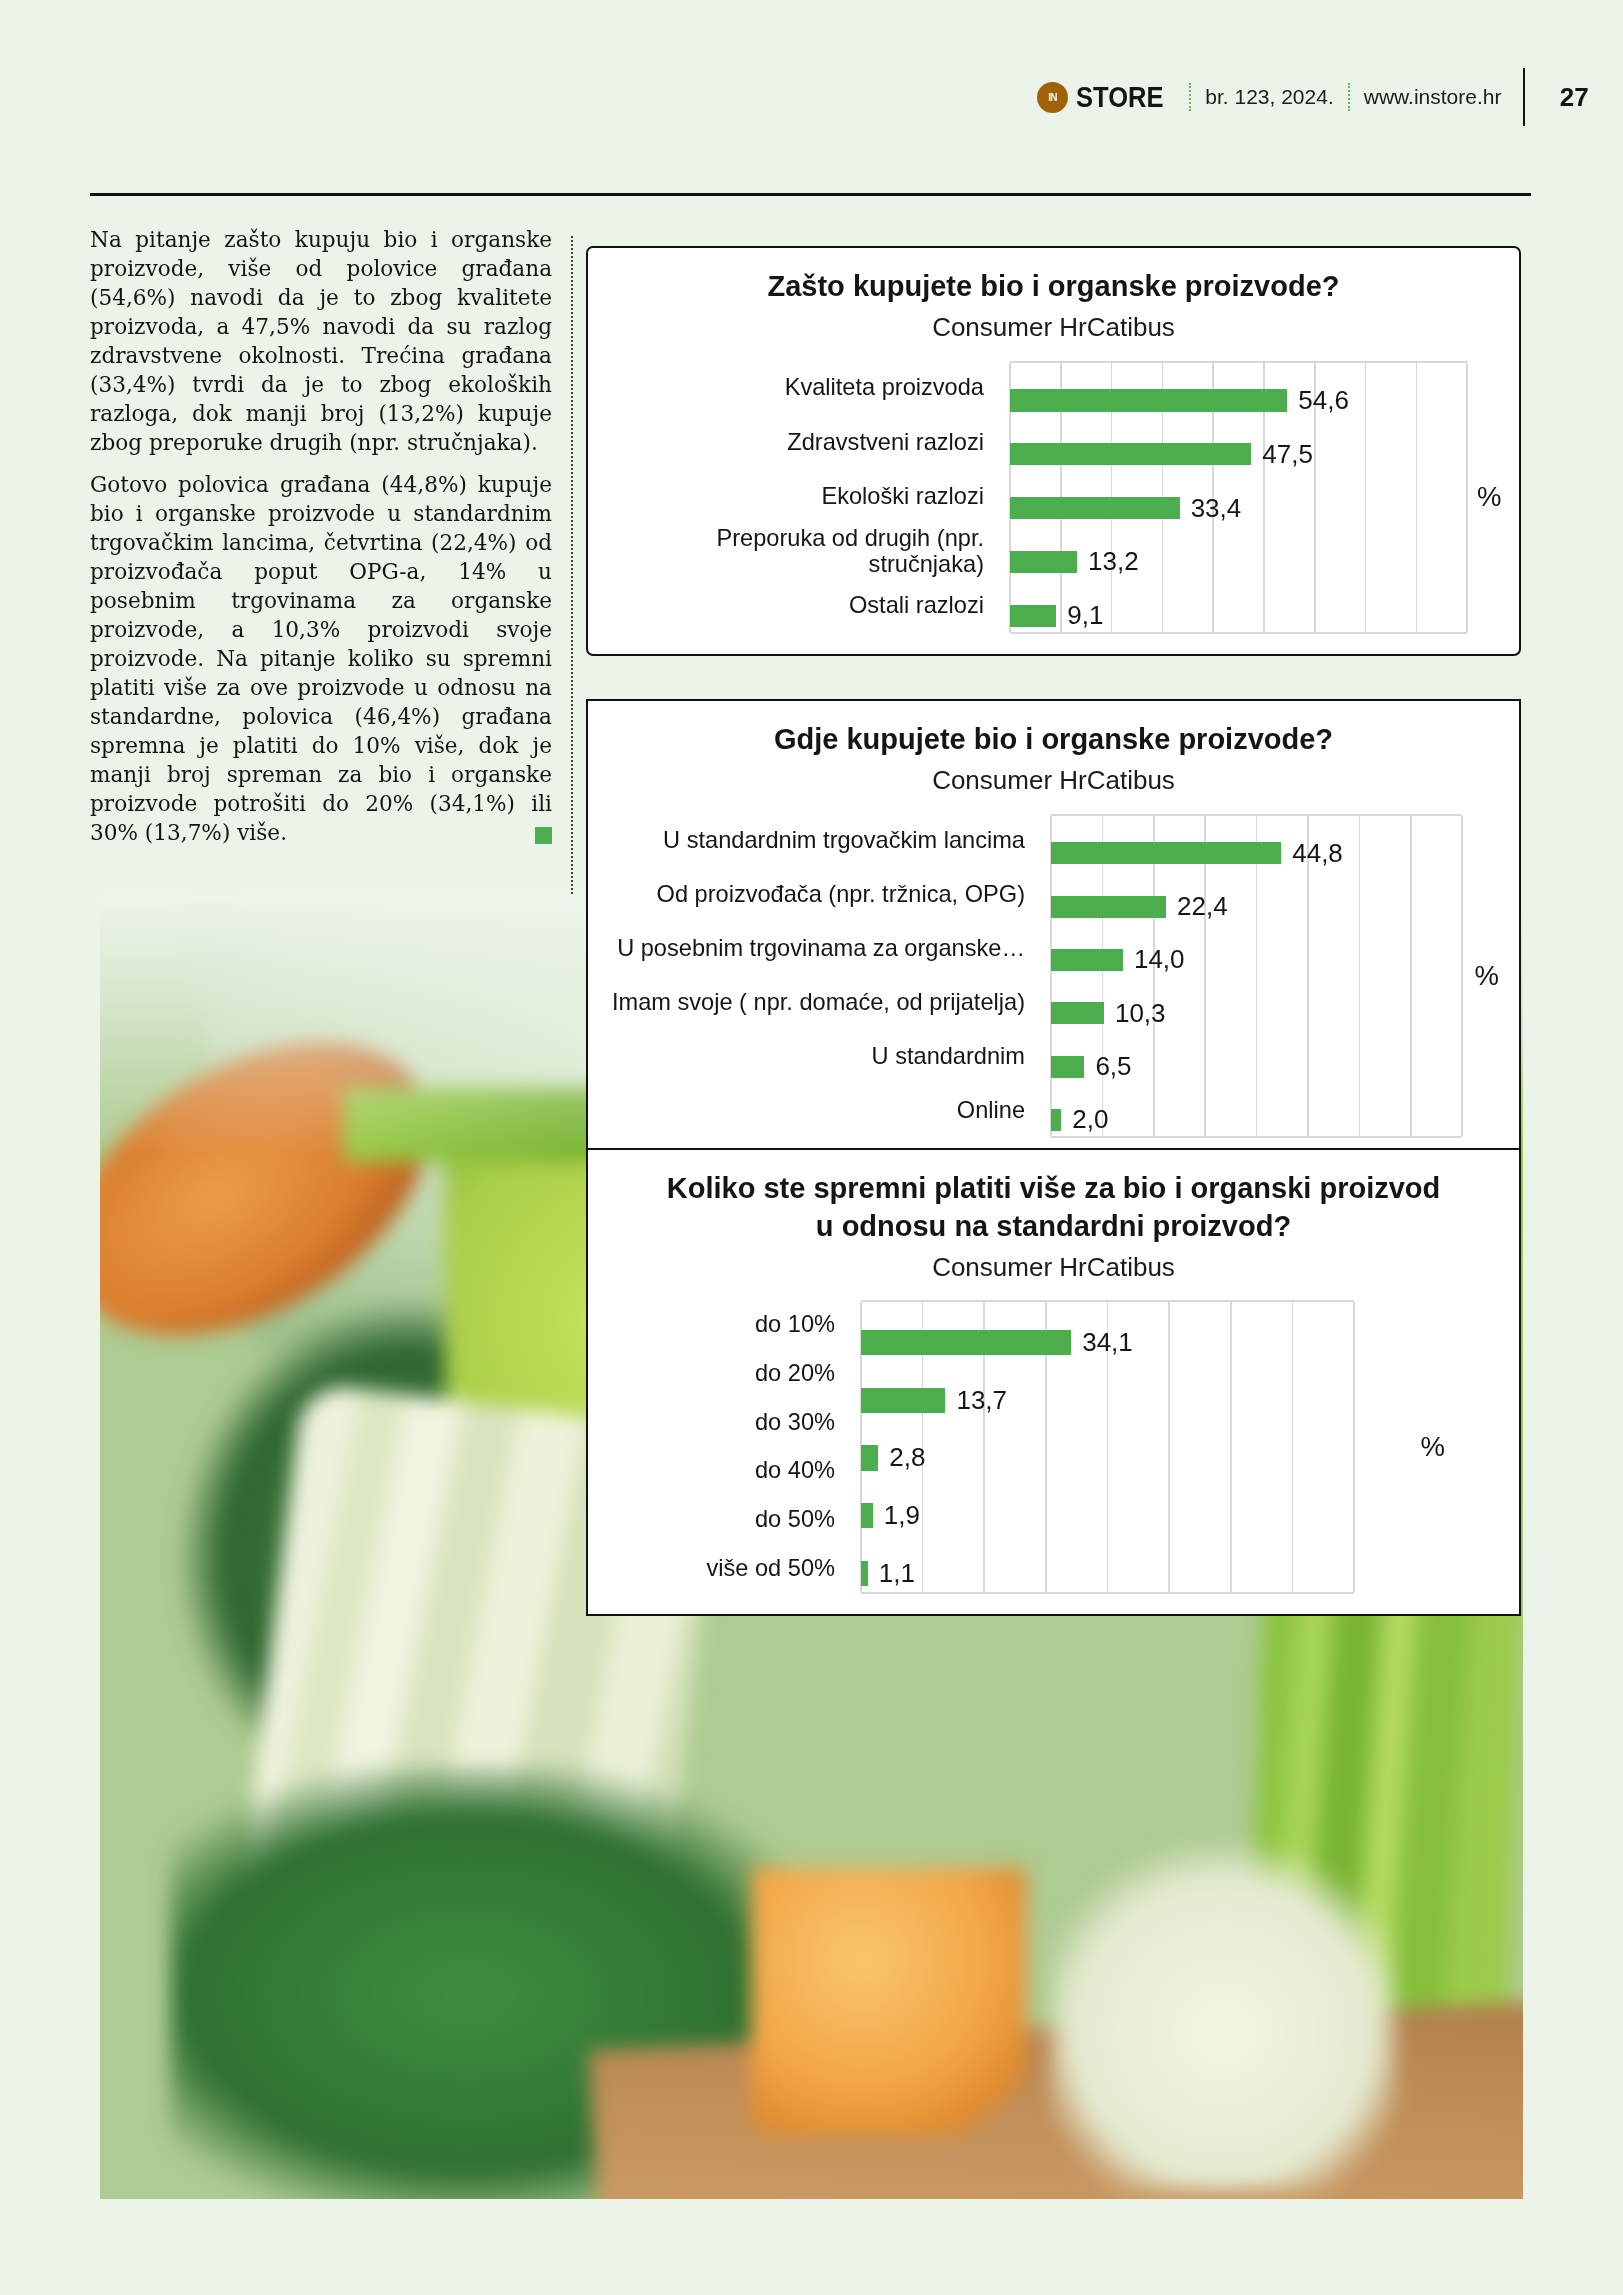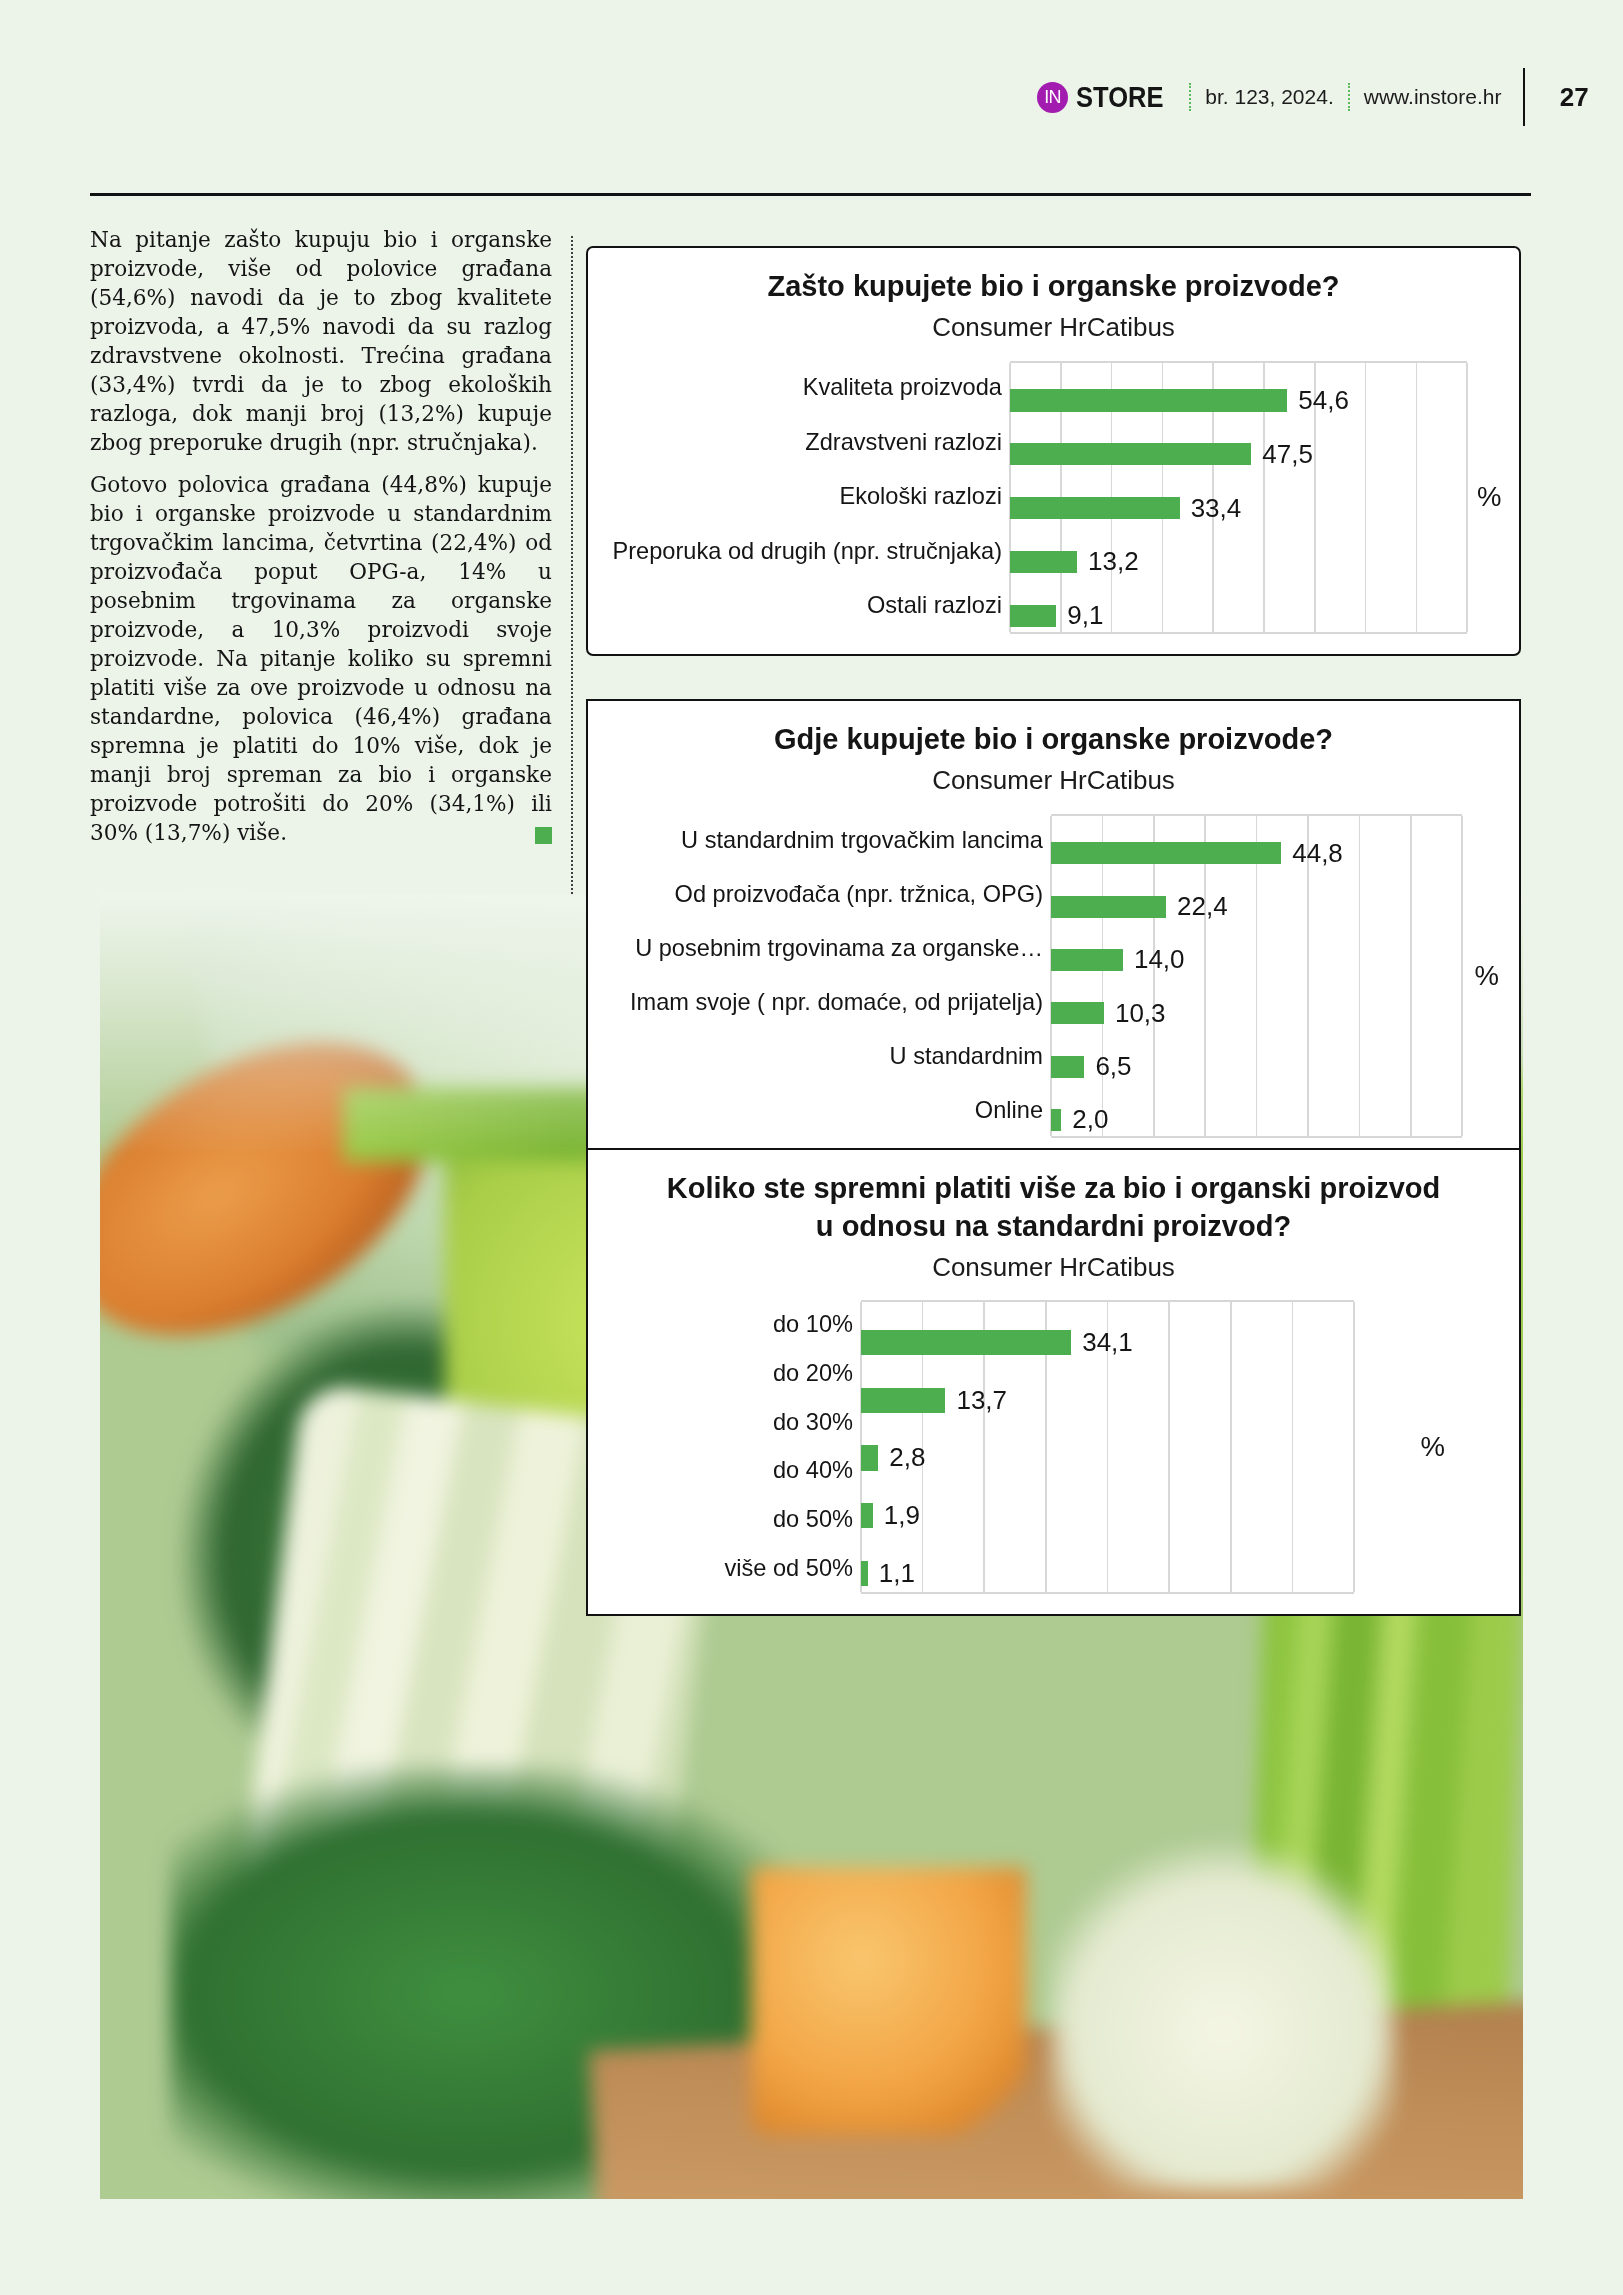--- a/index.html
+++ b/index.html
@@ -3,22 +3,22 @@
 <meta charset="utf-8">
 <style>
   html,body{margin:0;padding:0;}
   body{
     width:1623px;height:2295px;position:relative;overflow:hidden;
     background:#ecf4e9;font-family:"Liberation Sans",sans-serif;color:#151515;
   }
   
   .header{position:absolute;top:68px;left:1037px;display:flex;align-items:center;gap:14px;}
   .brand{display:flex;align-items:center;gap:7.9px;}
-  .brand-circle{width:31px;height:31px;border-radius:50%;background:#a21caf;color:#fff;
-    display:flex;align-items:center;justify-content:center;font-weight:normal;font-size:18px;letter-spacing:-0.8px;}
+  .brand-circle{width:31px;height:31px;border-radius:50%;background:#a16207;color:#fff;
+    display:flex;align-items:center;justify-content:center;font-weight:bold;font-size:10px;letter-spacing:-0.8px;}
   .brand-word{font-weight:bold;font-size:29px;letter-spacing:0px;transform:scaleX(.88);transform-origin:left center;}
   .dot-sep{height:28px;border-left:2.4px dotted #5cb85c;}
   .issue,.website{font-size:21px;color:#1c1c1c;}
   .page-bar{height:58px;border-left:2.4px solid #111;margin-left:7.9px;}
   .page-num{font-weight:bold;font-size:26px;margin-left:20.4px;}
   
   .hrule{position:absolute;top:193px;left:90px;width:1441px;height:3.1px;background:#121212;}
   
   .article{position:absolute;top:225px;left:90px;width:462px;
     font-family:"DejaVu Serif",serif;font-size:21.6px;line-height:29px;text-align:justify;color:#141414;}
@@ -57,21 +57,21 @@
   .chart{position:absolute;left:586px;width:935px;background:#fff;border:2.4px solid #121212;
     box-sizing:border-box;z-index:5;display:flex;flex-direction:column;}
   .chart.c1{top:246px;height:410px;border-radius:7px;}
   .chart.c2{top:699px;height:461px;}
   .chart.c3{top:1148px;height:468px;}
   .chart-title{font-weight:bold;font-size:29px;line-height:1.3;text-align:center;margin:20.4px 75px 0 75px;}
   .chart-sub{font-size:26px;text-align:center;margin-top:6.3px;color:#1b1b1b;}
   .chart-body{flex:1;display:flex;margin:17.3px 7.9px 20.4px 14px;}
   .labels{width:var(--labelw);display:flex;flex-direction:column;}
   .lrow{flex:1;display:flex;align-items:center;justify-content:flex-end;
-    text-align:right;font-size:23.6px;padding-right:8px;line-height:1.1;}
+    text-align:right;font-size:23.6px;padding-right:26px;line-height:1.1;}
   .plot{flex:1;position:relative;display:flex;flex-direction:column;
     border-top:2.4px solid #d6d6d6;border-bottom:2.4px solid #d6d6d6;}
   .gridline{position:absolute;top:0;bottom:0;width:1.6px;background:#d8d8d8;z-index:0;}
   .brow{flex:1;display:flex;align-items:center;position:relative;z-index:1;margin-top:22px;}
   .bar{height:70%;background:#4cae4e;}
   .val{font-size:26px;margin-left:11px;white-space:nowrap;}
   .pct{width:var(--pctw);display:flex;align-items:center;justify-content:center;font-size:27.5px;}
 </style>
 </head>
 <body>

